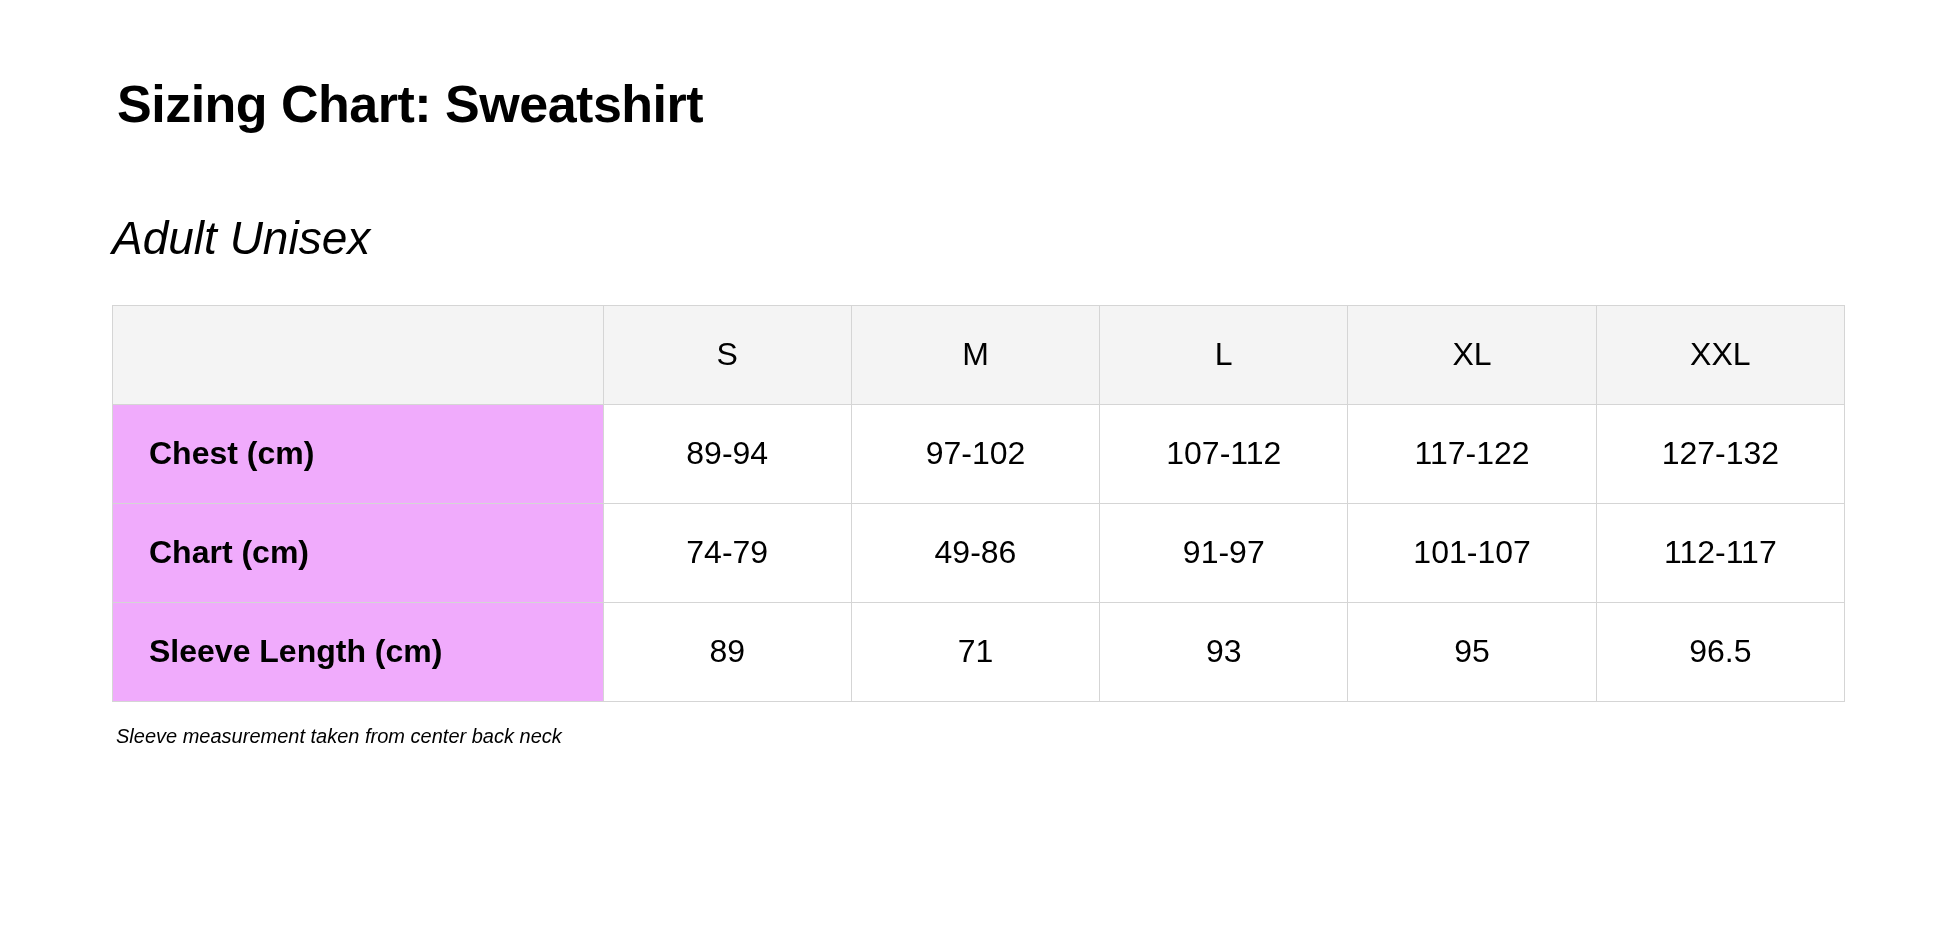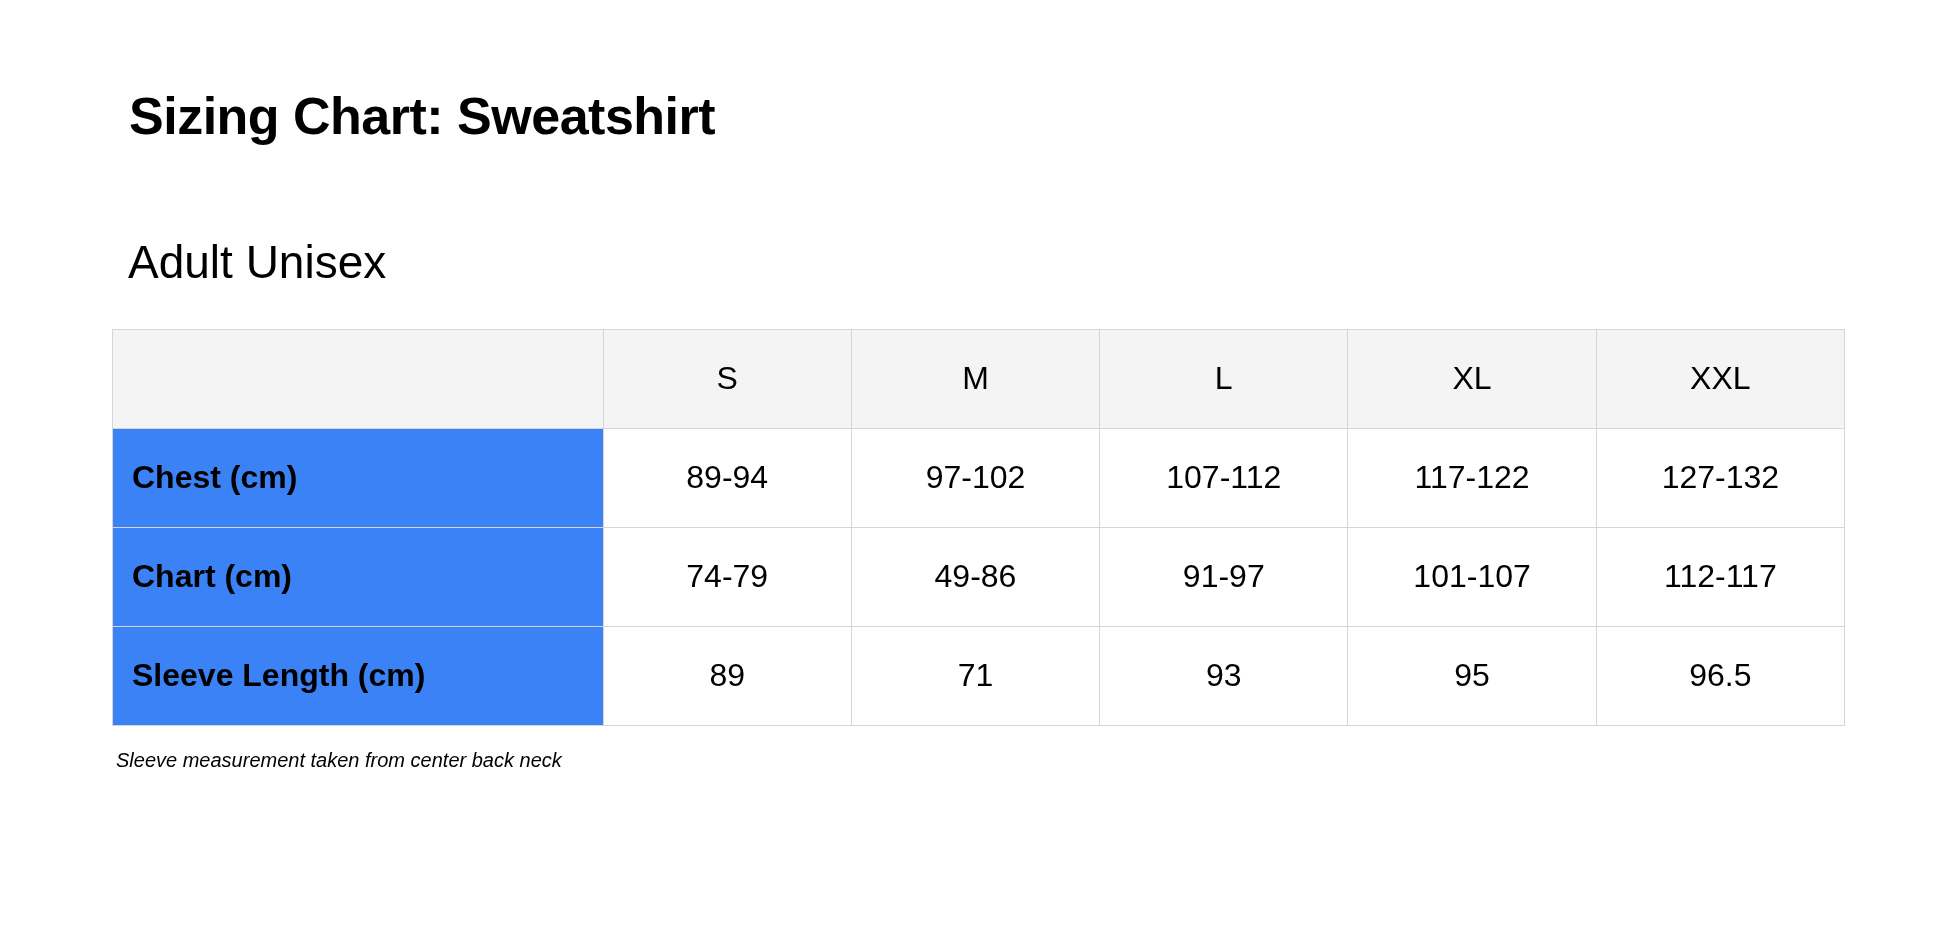--- a/index.html
+++ b/index.html
@@ -18,30 +18,31 @@
     position: relative;
     width: 1946px;
     height: 929px;
     box-sizing: border-box;
     padding: 70px 0 0 112px;
   }
   .main-title {
     font-size: 52px;
     font-weight: bold;
     letter-spacing: -0.5px;
-    margin: 17px;
+    margin: 5px;
     padding: 0;
     line-height: 1.15;
   }
   .section-title {
     font-size: 46px;
     font-weight: normal;
-    margin: 16px;
+    margin: 0;
     padding: 72px 0 0 0;
     line-height: 1.15;
+    font-style: italic;
   }
   table.size-table {
     border-collapse: collapse;
     margin-top: 40px;
     width: 1733px;
     table-layout: fixed;
   }
   table.size-table td,
   table.size-table th {
     border: 1px solid #d5d5d5;
@@ -49,24 +50,24 @@
     font-size: 32px;
     font-weight: normal;
     text-align: center;
     vertical-align: middle;
     padding: 0;
   }
   table.size-table thead td {
     background: #f4f4f4;
   }
   table.size-table td.row-head {
-    background: #3b82f6;
+    background: #f0abfc;
     text-align: left;
     font-weight: bold;
-    padding-left: 19px;
+    padding-left: 36px;
     font-size: 32px;
   }
   table.size-table td.corner {
     background: #f4f4f4;
   }
   col.label-col { width: 490px; }
   col.size-col { width: 248px; }
   .footnote {
     font-size: 20px;
     font-style: italic;

